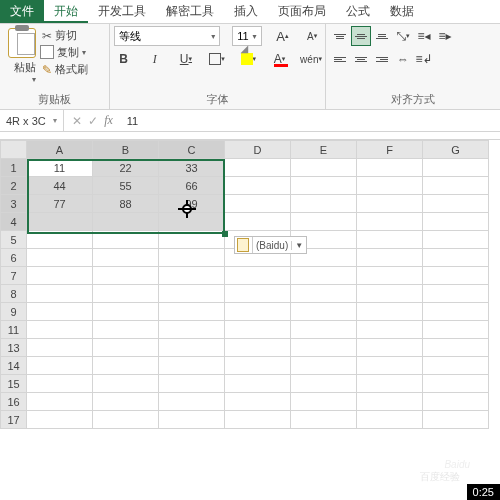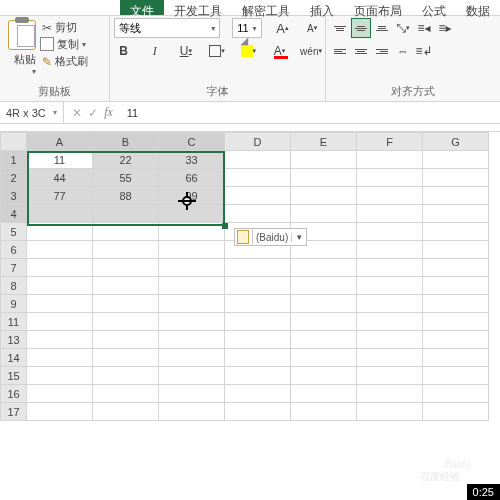--- a/index.html
+++ b/index.html
@@ -1,19 +1,19 @@
 <!DOCTYPE html>
 <html><head>
 <meta charset="utf-8">
 <style>
   * { box-sizing: border-box; margin: 0; padding: 0; font-family: "Microsoft YaHei", Arial, sans-serif; }
   body { width: 500px; height: 500px; background: #fff; overflow: hidden; position: relative; font-size: 12px; }
 
   
-  .tabs { display: flex; height: 16px; background: #fff; border-bottom: 1px solid #d4d4d4; justify-content: flex-end; }
+  .tabs { display: flex; height: 24px; background: #fff; border-bottom: 1px solid #d4d4d4; }
   .tab { padding: 3px 10px; color: #444; cursor: pointer; }
   .tab.file { background: #217346; color: #fff; }
   .tab.active { background: #fff; color: #217346; border-bottom: 2px solid #217346; }
 
   
   .ribbon { display: flex; height: 86px; background: #f7f7f7; border-bottom: 1px solid #d4d4d4; }
   .group { border-right: 1px solid #d4d4d4; display: flex; flex-direction: column; }
   .group-body { flex: 1; display: flex; padding: 2px 4px; }
   .group-label { text-align: center; font-size: 11px; color: #666; padding: 2px 0; position: relative; }
 
@@ -95,20 +95,21 @@
   
   .timestamp { position: absolute; right: 0; bottom: 0; background: #000; color: #fff; font-size: 11px; padding: 2px 6px; font-family: Arial; }
   .watermark { position: absolute; right: 30px; bottom: 30px; color: #ddd; font-size: 10px; font-style: italic; opacity: .5; }
   .wm2 { position: absolute; right: 40px; bottom: 16px; color: #ccc; font-size: 10px; opacity: .5; }
 </style>
 </head>
 <body>
 
 <div class="tabs">
   <div class="tab file">文件</div>
+  <div class="tab active">开始</div>
   <div class="tab">开发工具</div>
   <div class="tab">解密工具</div>
   <div class="tab">插入</div>
   <div class="tab">页面布局</div>
   <div class="tab">公式</div>
   <div class="tab">数据</div>
 </div>
 
 <div class="ribbon">
 

